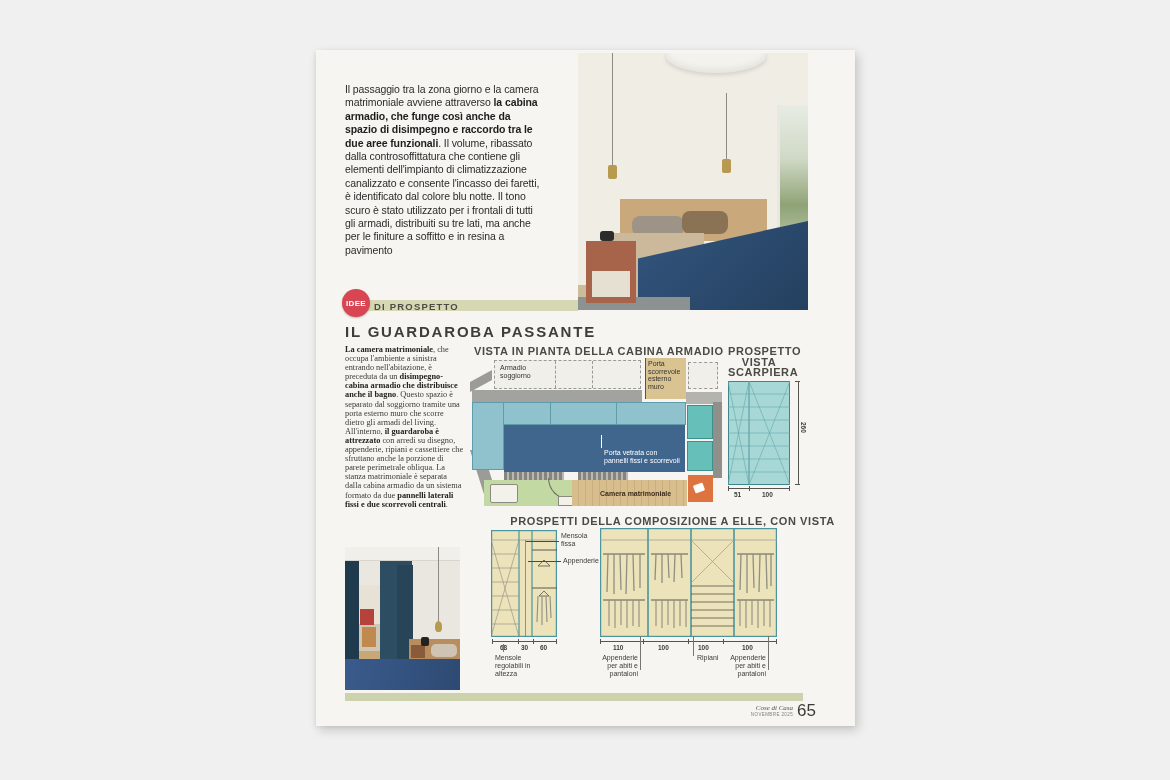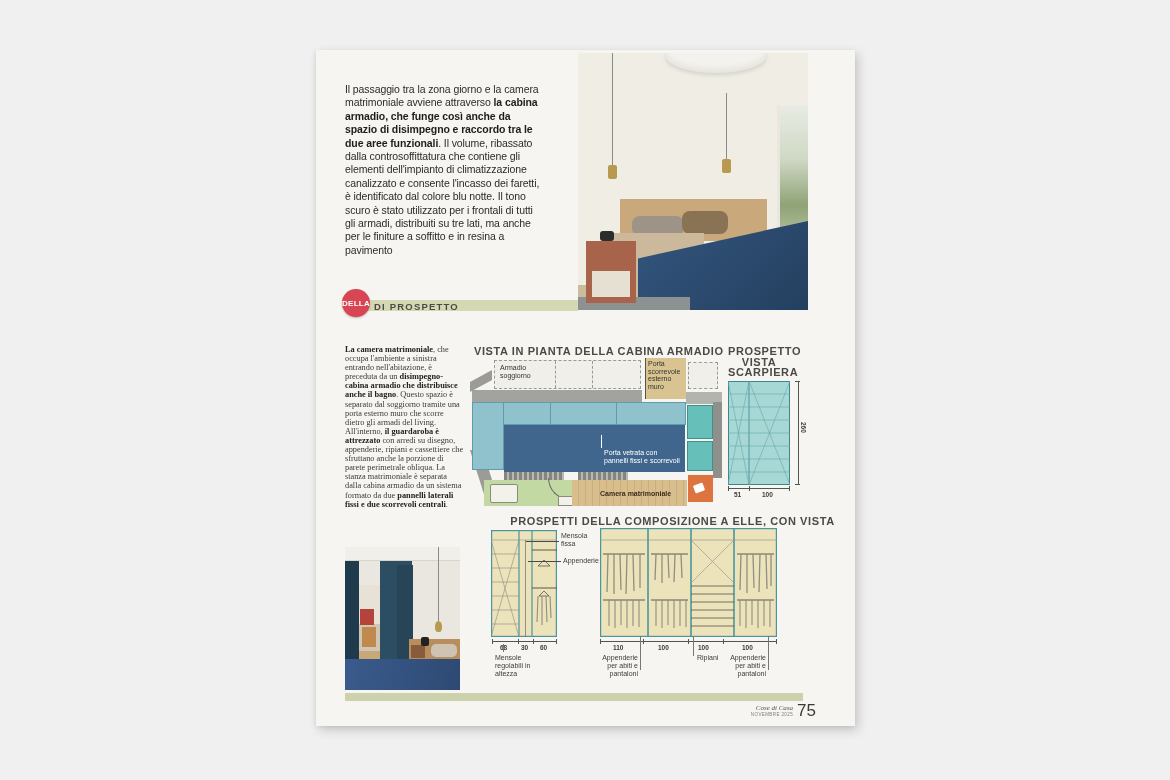--- a/index.html
+++ b/index.html
@@ -86,23 +86,24 @@
     <div class="abs" style="left:104px;top:158px;width:46px;height:23px;background:#8a7254;border-radius:8px;"></div>
     <div class="abs" style="left:30px;top:180px;width:96px;height:77px;background:#ccb99c;"></div>
     <div class="abs" style="left:60px;top:168px;width:170px;height:89px;background:linear-gradient(135deg,#33557e,#24405f);clip-path:polygon(0 42%,100% 0,100% 100%,0 100%);"></div>
     <div class="abs" style="left:0;top:244px;width:112px;height:13px;background:#8c9192;"></div>
     <div class="abs" style="left:8px;top:188px;width:50px;height:62px;background:#a8644a;"></div>
     <div class="abs" style="left:14px;top:218px;width:38px;height:26px;background:#e6e0d3;"></div>
     <div class="abs" style="left:22px;top:178px;width:14px;height:10px;background:#2c2c2c;border-radius:3px;"></div>
   </div>
 
   <div class="abs band-top"></div>
-  <div class="abs idee">DELLA</div>
+  <div class="abs idee">IDEE</div>
   <div class="abs rubric">DI PROSPETTO</div>
 
+  <div class="abs article-title">IL GUARDAROBA PASSANTE</div>
 
   <div class="abs leftcol">
     <b>La camera matrimoniale</b><span>, che occupa l'ambiente a sinistra entrando nell'abitazione, è preceduta da un </span><b>disimpegno-cabina armadio che distribuisce anche il bagno</b><span>. Questo spazio è separato dal soggiorno tramite una porta esterno muro che scorre dietro gli armadi del living. All'interno, </span><b>il guardaroba è attrezzato</b><span> con arredi su disegno, appenderie, ripiani e cassettiere che sfruttano anche la porzione di parete perimetrale obliqua. La stanza matrimoniale è separata dalla cabina armadio da un sistema formato da due </span><b>pannelli laterali fissi e due scorrevoli centrali</b><span>.</span>
   </div>
 
   <div class="abs mini-h" style="left:158px;top:296px;">VISTA IN PIANTA DELLA CABINA ARMADIO</div>
   <div class="abs" id="plan">
 
     <div class="abs dashrect" style="left:24px;top:2px;width:147px;height:29px;"></div>
     <div class="abs dashdiv" style="left:85px;top:3px;width:1px;height:27px;"></div>
@@ -332,17 +333,17 @@
     <div class="abs" style="left:76px;top:90px;width:8px;height:9px;background:#222;border-radius:2px;"></div>
     <div class="abs" style="left:0;top:112px;width:115px;height:31px;background:linear-gradient(100deg,#3a5b8c,#2e4a73);"></div>
   </div>
 
   <div class="abs band-bottom"></div>
   <div class="abs footer">
     <div>
       <div class="mag">Cose di Casa</div>
       <div class="issue">NOVEMBRE 2025</div>
     </div>
-    <div class="pnum">75</div>
+    <div class="pnum">65</div>
   </div>
 
  </div>
 </div>
 
 </body></html>

